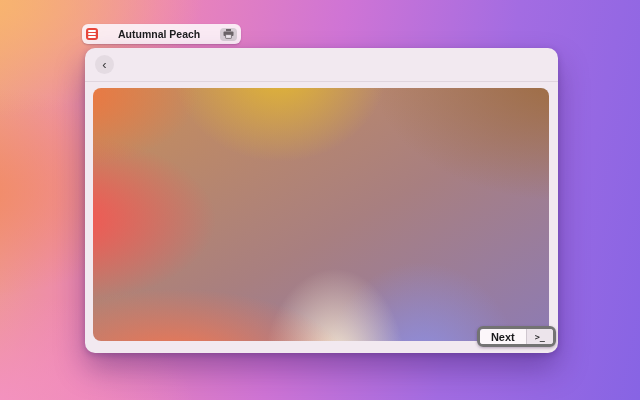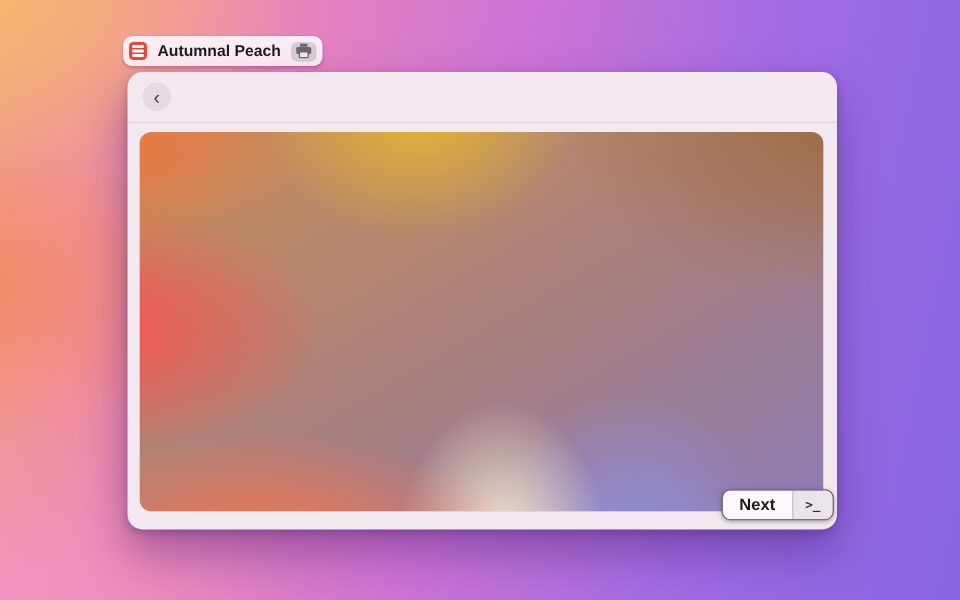--- a/index.html
+++ b/index.html
@@ -11,21 +11,21 @@
     background:
       radial-gradient(55% 45% at -4% 0%,  rgba(249,183,108,.95), rgba(249,183,108,0) 65%),
       radial-gradient(45% 38% at -6% 48%, rgba(242,135, 92,.85), rgba(242,135, 92,0) 70%),
       radial-gradient(50% 45% at -2% 102%,rgba(244,146,196,.95), rgba(244,146,196,0) 65%),
       linear-gradient(102deg, #f0a183 0%, #ed86b6 22%, #cf74d5 48%, #a36ce2 72%, #8764e4 100%);
   }
 
   
   .pill {
     position: absolute; left: 82px; top: 24px; height: 20px;
-    display: flex; align-items: center; gap: 7px; padding: 0 4px;
+    display: flex; align-items: center; gap: 20px; padding: 0 4px;
     background: rgba(252,243,248,.92); border-radius: 6px;
     box-shadow: 0 1px 2px rgba(80,40,90,.3);
   }
   .app-icon {
     width: 12px; height: 12px; border-radius: 3px; background: #e8473c;
     display: flex; flex-direction: column; justify-content: center; gap: 1.5px; padding: 0 2px;
     flex: 0 0 auto;
   }
   .app-icon i { display: block; height: 1.5px; background: #fff; border-radius: 1px; }
   .pill-title { font-size: 10.5px; font-weight: 600; color: #1d1d1f; white-space: nowrap; }
@@ -63,21 +63,21 @@
       radial-gradient(22% 55% at 53% 110%, #fdf0d4,            rgba(253,240,212,0) 70%),
       radial-gradient(30% 60% at 72% 112%, #8f8fe2,            rgba(143,143,226,0) 72%),
       radial-gradient(55% 65% at 104% -6%, #9d6b3e,            rgba(157,107, 62,0) 78%),
       linear-gradient(150deg, #c98f58 0%, #a87f80 55%, #8d7bb4 100%);
   }
 
   
   .btn-group {
     position: absolute; right: 2px; bottom: 5px; height: 21px;
     display: flex; border-radius: 6px; overflow: hidden;
-    border: 1px solid #737373; box-shadow: 0 1px 3px rgba(60,30,80,.35);
+    border: 3px solid #737373; box-shadow: 0 1px 3px rgba(60,30,80,.35);
   }
   .next-btn {
     background: #fcf7fa; border: none; cursor: pointer;
     font-family: "Liberation Sans", sans-serif; font-size: 11px; font-weight: 700; color: #1a1a1c;
     padding: 0 11px;
   }
   .term-btn {
     background: #ece4eb; border: none; border-left: 1px solid #cfc7cf; cursor: pointer;
     font-family: "DejaVu Sans Mono", monospace; font-size: 8.5px; font-weight: 700; color: #2e2e30;
     padding: 0 8px; display: flex; align-items: center;

